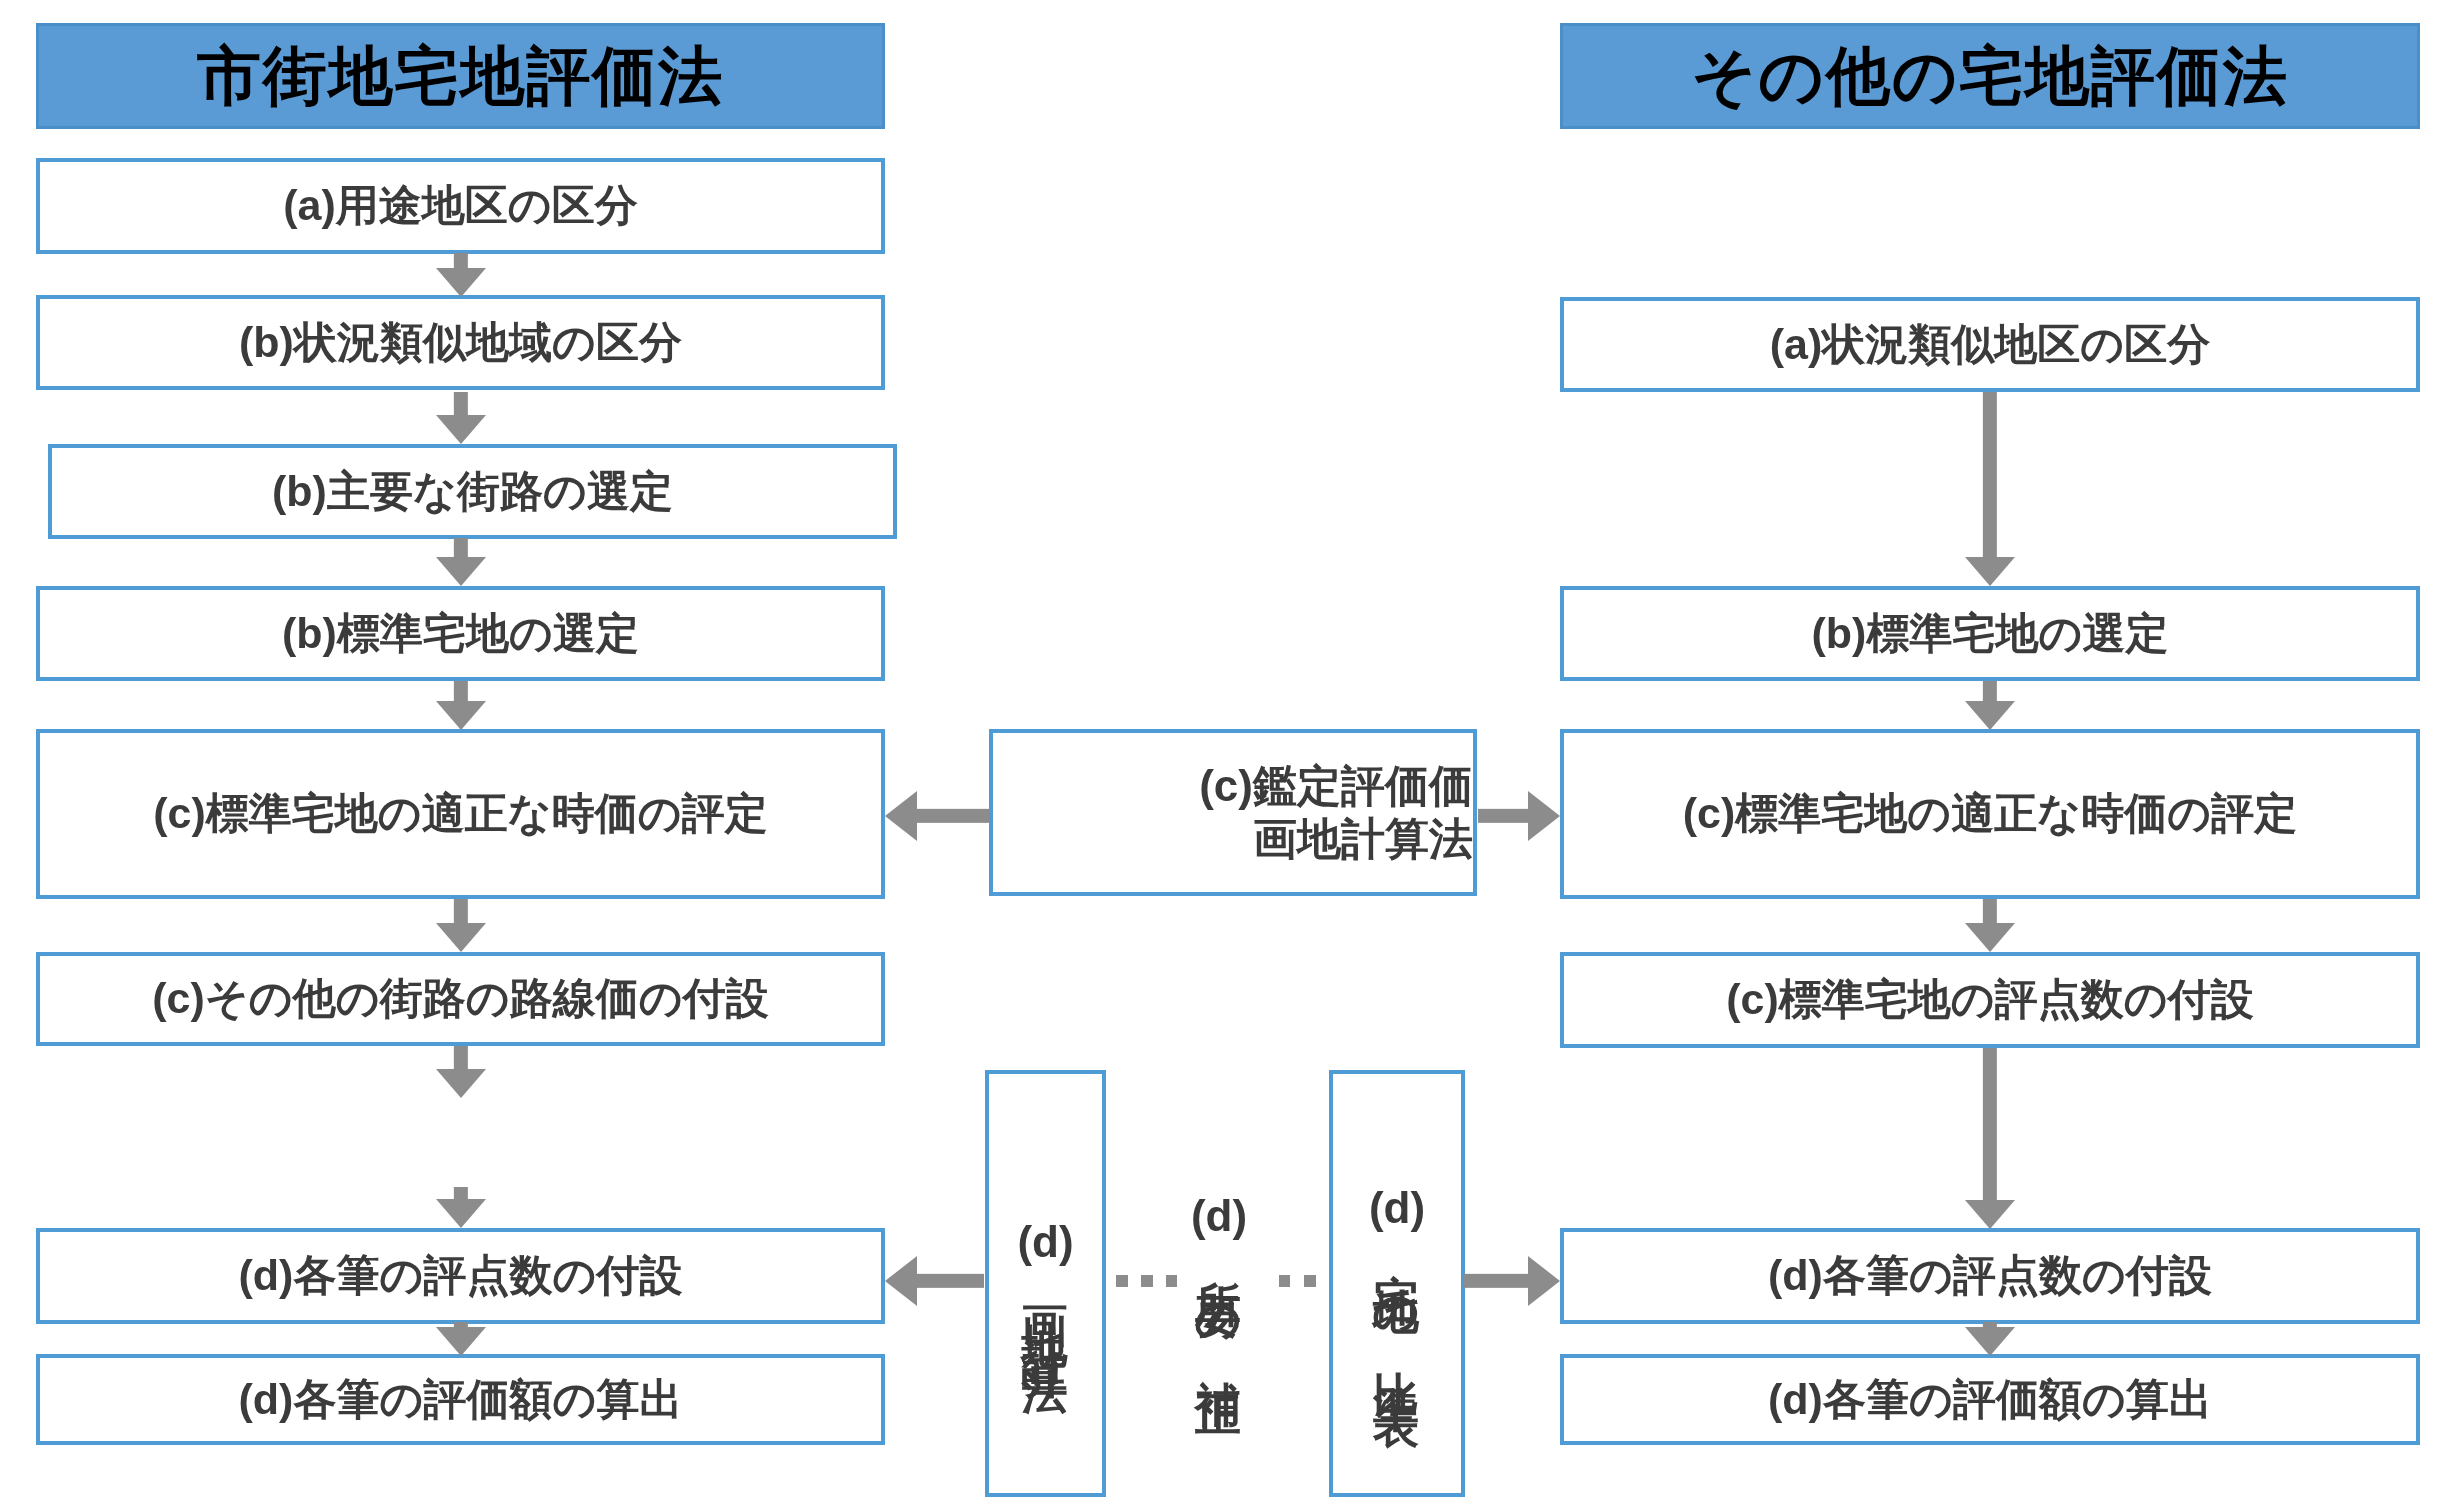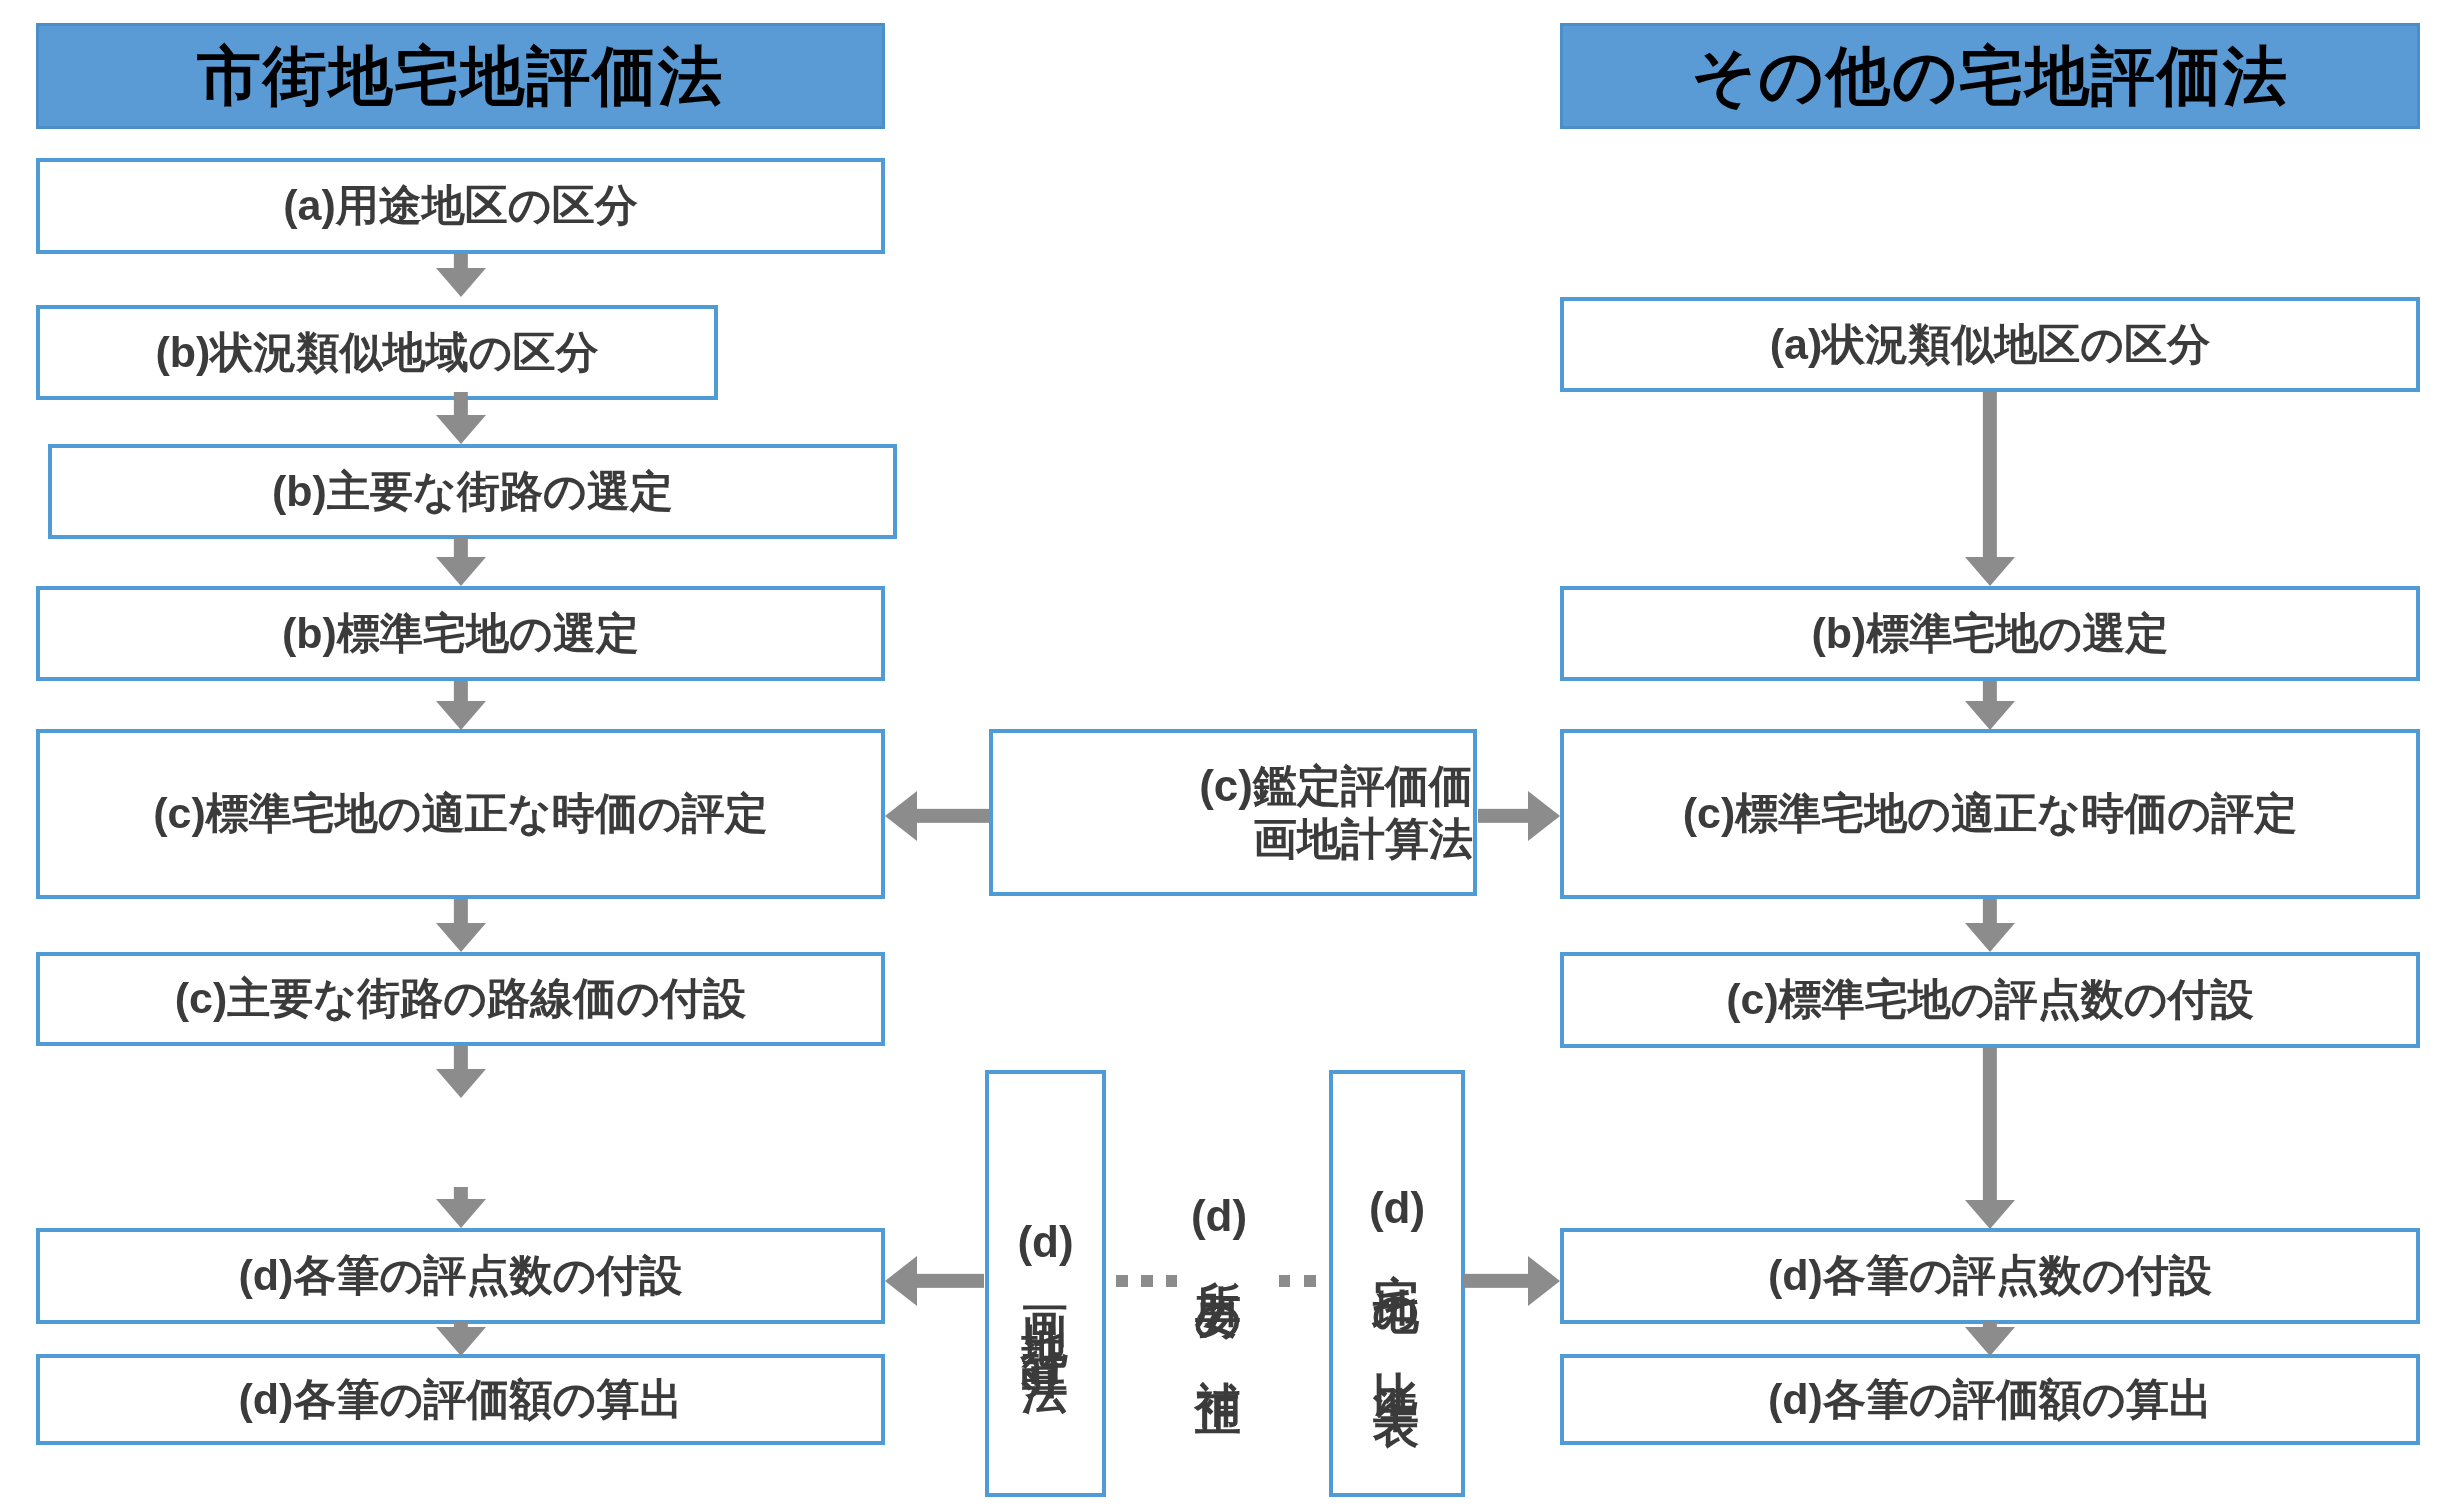--- a/index.html
+++ b/index.html
@@ -62,25 +62,25 @@
     background:repeating-linear-gradient(90deg,var(--arrow-gray) 0 11.5px,transparent 11.5px 25px);}
 </style>
 </head>
 <body>
 
 <div id="canvas">
 
   <div class="hdr" style="left:36px;top:23px;width:849px;height:106px">市街地宅地評価法</div>
 
   <div class="box" style="left:36px;top:158px;width:849px;height:96px">(a)用途地区の区分</div>
-  <div class="box" style="left:36px;top:305px;width:682px;height:95px">(b)状況類似地域の区分</div>
+  <div class="box" style="left:36px;top:295px;width:849px;height:95px">(b)状況類似地域の区分</div>
   <div class="box" style="left:48px;top:444px;width:849px;height:95px">(b)主要な街路の選定</div>
   <div class="box" style="left:36px;top:586px;width:849px;height:95px">(b)標準宅地の選定</div>
   <div class="box" style="left:36px;top:729px;width:849px;height:170px">(c)標準宅地の適正な時価の評定</div>
-  <div class="box" style="left:36px;top:952px;width:849px;height:94px">(c)主要な街路の路線価の付設</div>
+  <div class="box" style="left:36px;top:952px;width:849px;height:94px">(c)その他の街路の路線価の付設</div>
   <div class="box" style="left:36px;top:1228px;width:849px;height:96px">(d)各筆の評点数の付設</div>
   <div class="box" style="left:36px;top:1354px;width:849px;height:91px">(d)各筆の評価額の算出</div>
 
   <div class="ad" style="left:436px;top:253px;height:44px">
       <i class="sh" style="height:15.3px"></i>
       <i class="hd"></i>
     </div>
   <div class="ad" style="left:436px;top:392px;height:52px">
       <i class="sh" style="height:23px"></i>
       <i class="hd"></i>

